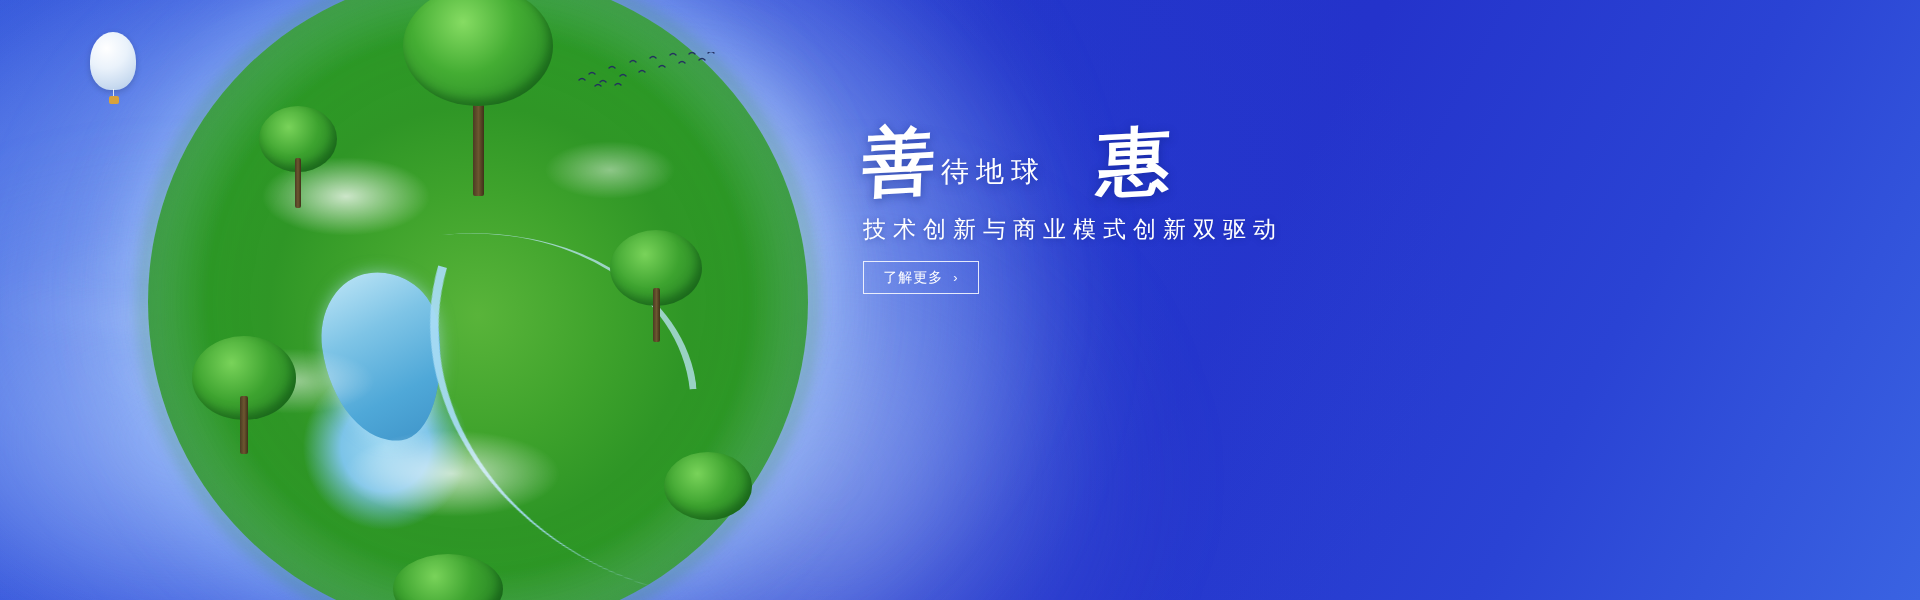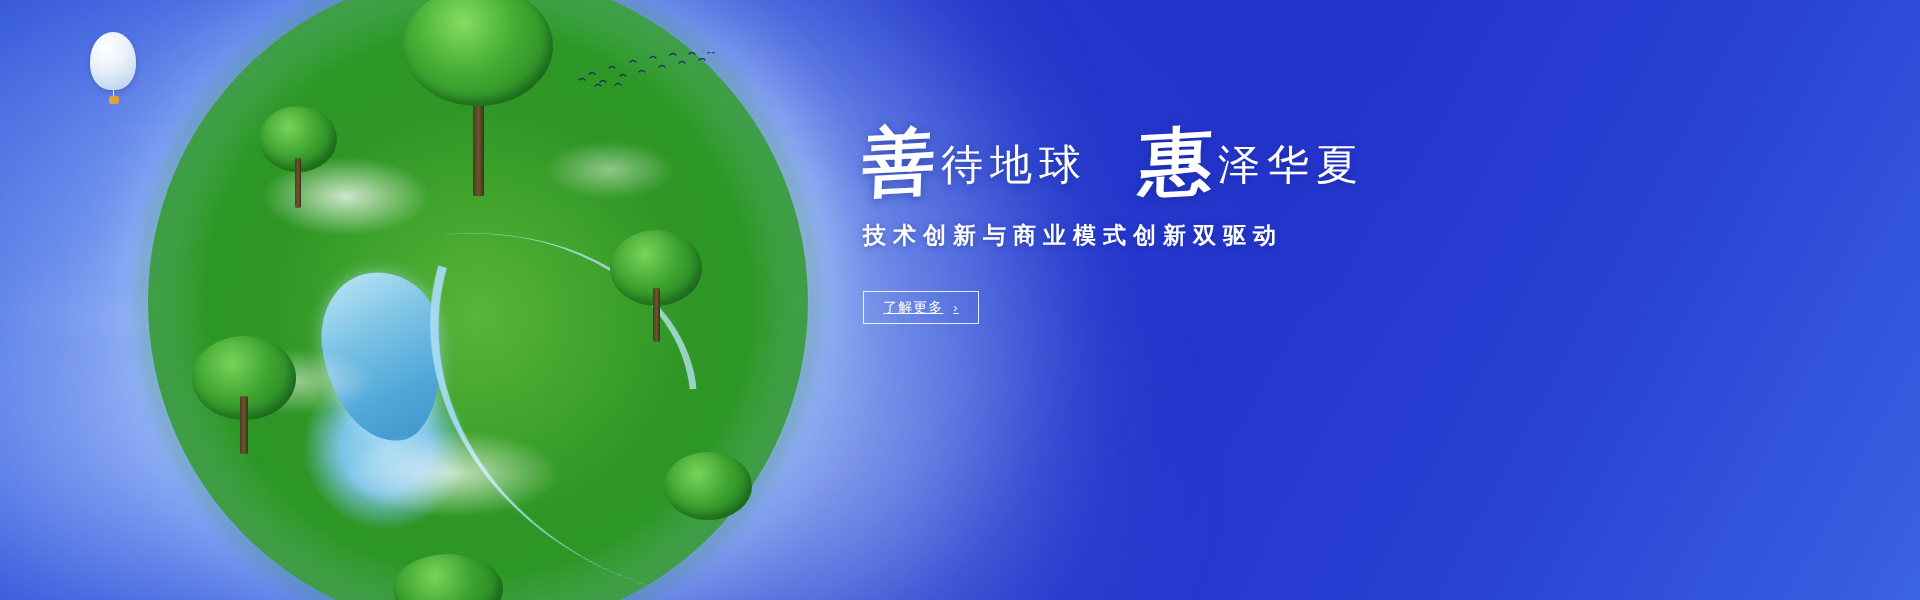--- a/index.html
+++ b/index.html
@@ -98,34 +98,34 @@
   
   .content{position:absolute;left:863px;top:128px;width:760px;color:#fff;}
 
   .headline{display:flex;align-items:flex-end;white-space:nowrap;
             text-shadow:0 2px 10px rgba(10,30,120,0.45);}
   .hl-big{font-family:"DejaVu Serif","Liberation Serif",serif;
           font-size:72px;line-height:0.92;font-weight:700;letter-spacing:0;
           transform:skewX(-5deg) rotate(-3deg);display:inline-block;
           padding-right:6px;}
   .hl-small{font-family:"DejaVu Serif","Liberation Serif",serif;
-            font-size:42px;line-height:1;font-weight:400;letter-spacing:7px;
+            font-size:28px;line-height:1;font-weight:400;letter-spacing:7px;
             padding-bottom:8px;}
   .hl-gap{display:inline-block;width:52px;}
 
-  .subtitle{margin-top:26px;font-size:23px;letter-spacing:7px;font-weight:700;
+  .subtitle{margin-top:20px;font-size:23px;letter-spacing:7px;font-weight:400;
             color:#ffffff;text-shadow:0 1px 6px rgba(10,30,120,0.4);}
   .desc{margin-top:18px;font-size:16px;letter-spacing:0.5px;color:#eef3ff;
         text-shadow:0 1px 5px rgba(10,30,120,0.4);}
 
-  .cta{margin-top:40px;display:inline-flex;align-items:center;justify-content:center;
+  .cta{margin-top:16px;display:inline-flex;align-items:center;justify-content:center;
        gap:10px;width:116px;height:33px;
        border:1px solid rgba(255,255,255,0.85);
        background:transparent;color:#fff;font-size:14px;letter-spacing:1px;
-       cursor:pointer;text-decoration:underline;}
+       cursor:pointer;}
   .cta .chev{font-size:13px;opacity:0.95;}
 </style>
 </head>
 <body>
 
 <div class="banner">
 
   <div class="veil v1"></div>
   <div class="veil v2"></div>
   <div class="veil v3"></div>
@@ -185,21 +185,20 @@
     </g>
   </svg>
 
   <div class="content">
 
     <div class="headline">
       <span class="hl-big">善</span>
       <span class="hl-small">待地球</span>
       <span class="hl-gap"></span>
       <span class="hl-big">惠</span>
-      <span class="hl-small">泽华夏</span>
     </div>
 
     <div class="subtitle">技术创新与商业模式创新双驱动</div>
 
 
     <button class="cta">
       <span>了解更多</span>
       <span class="chev">›</span>
     </button>
 

